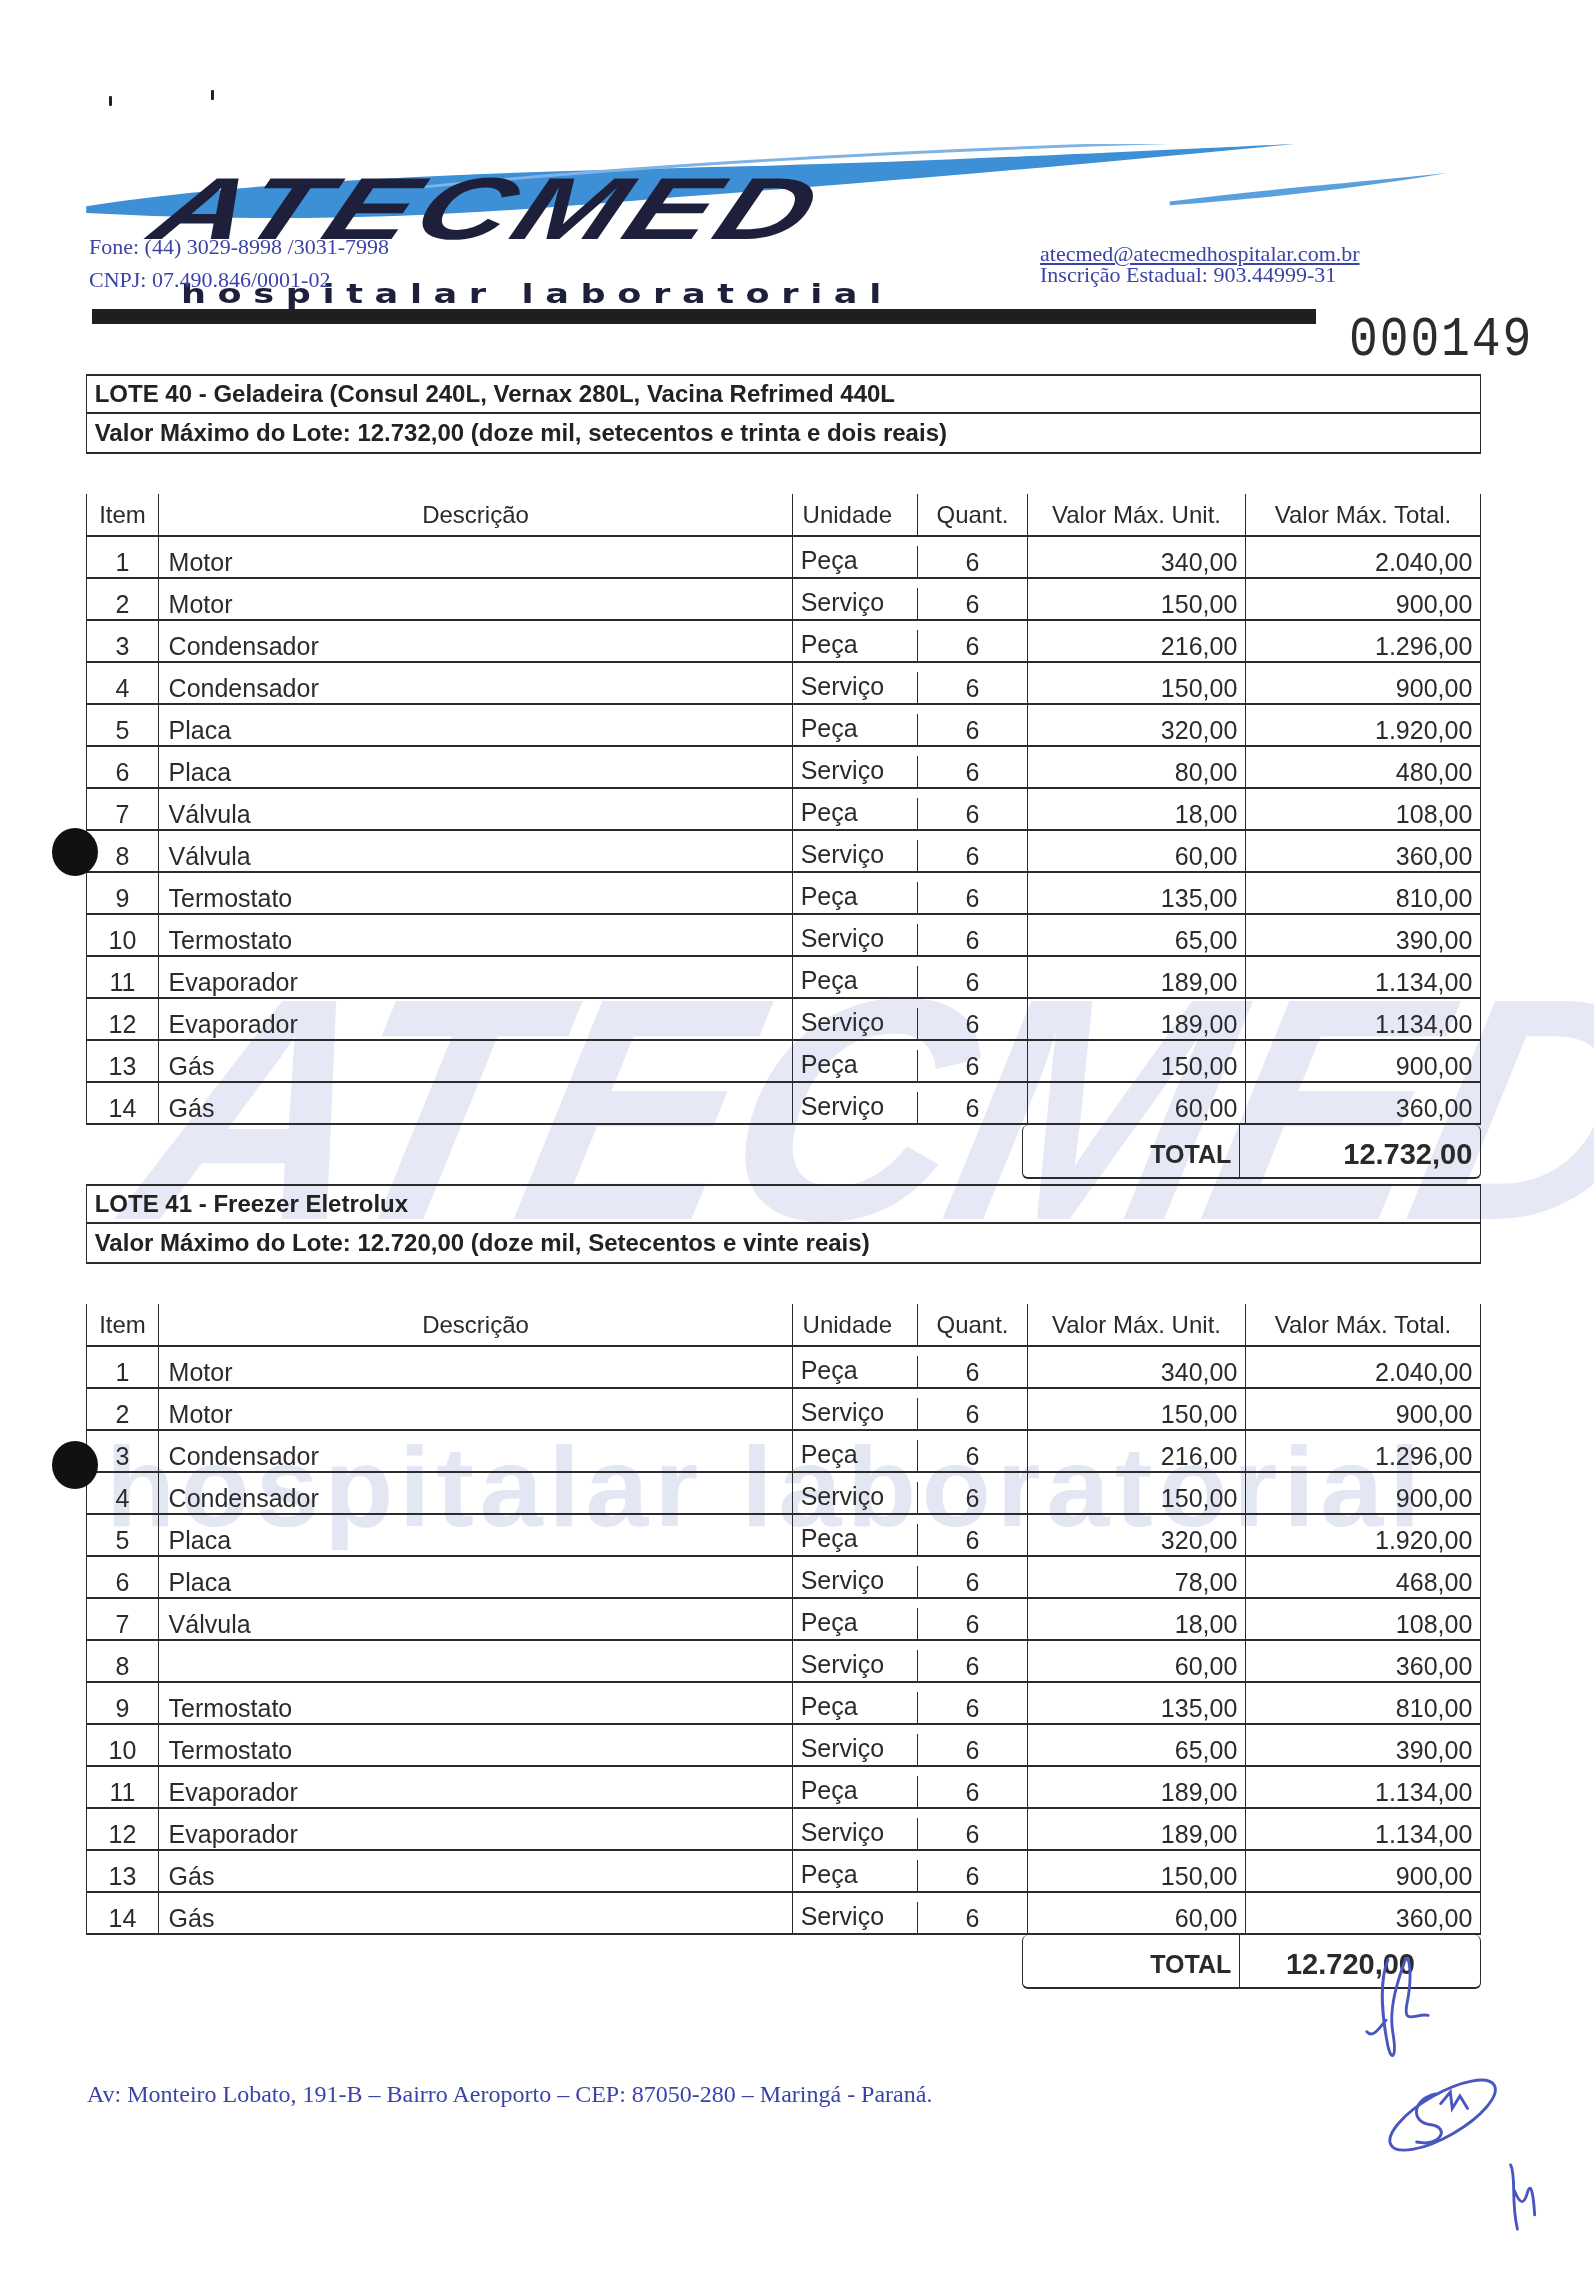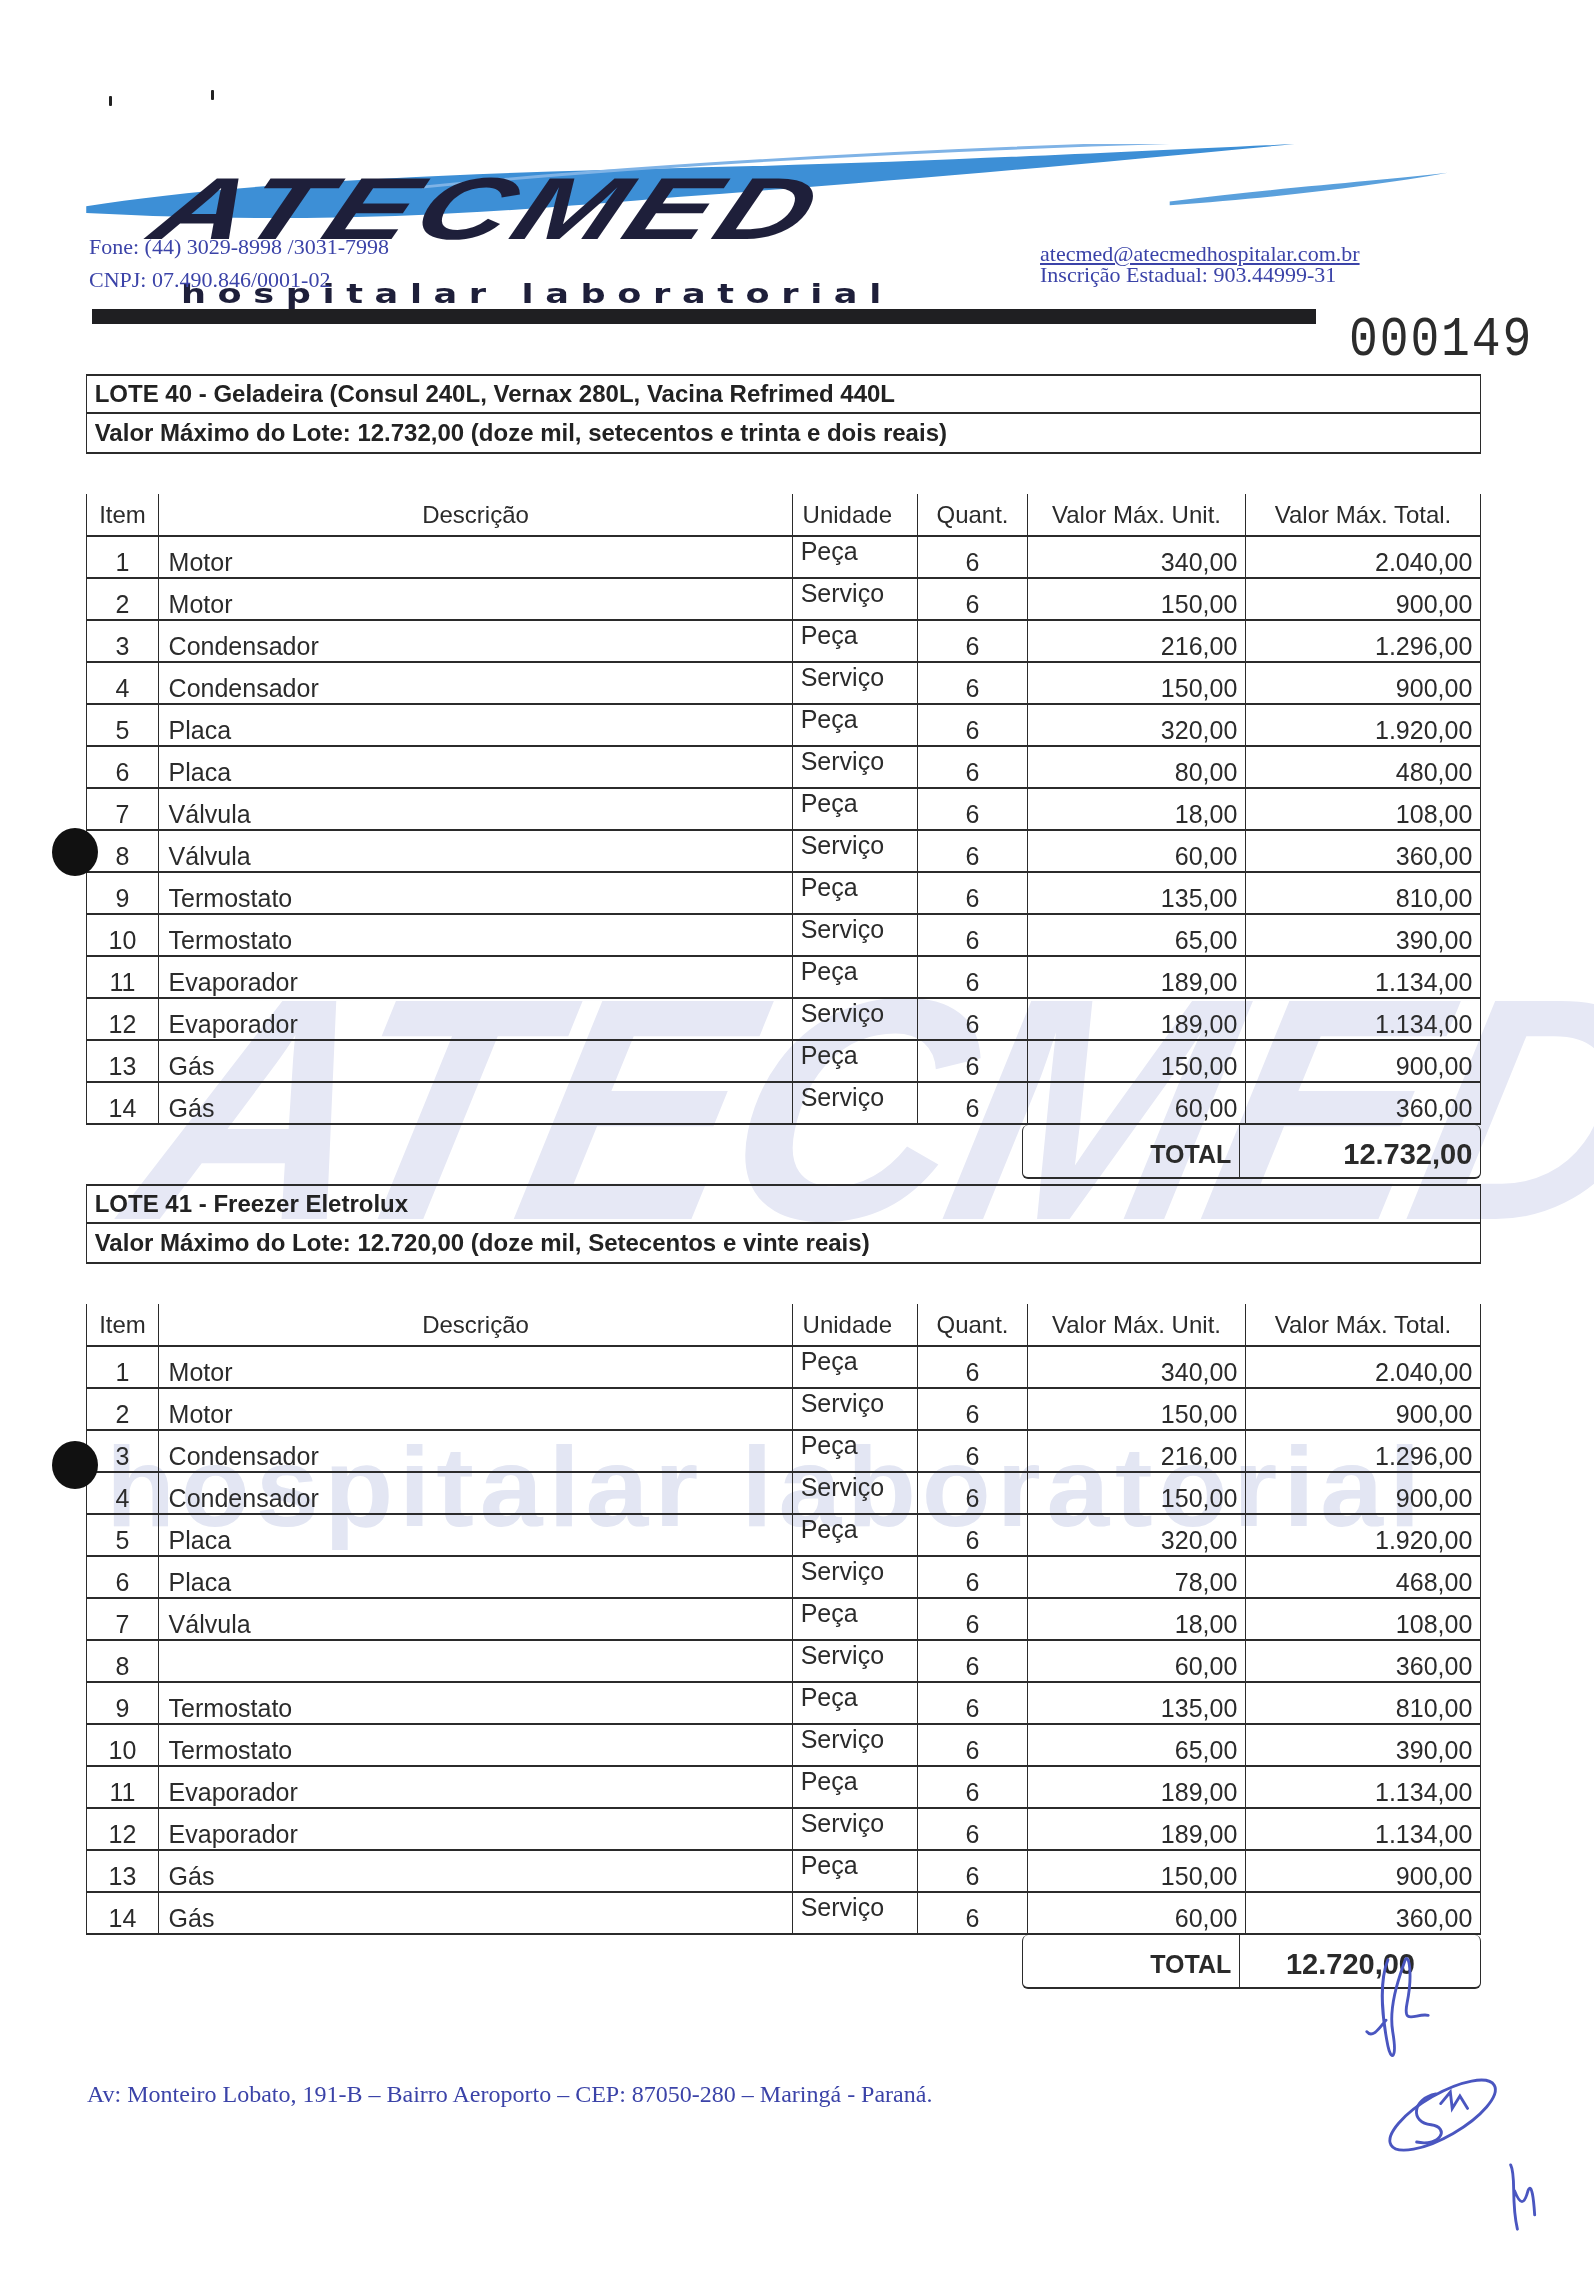--- a/index.html
+++ b/index.html
@@ -38,21 +38,21 @@
   .c-unit { width: 125px; padding-left: 7.7px; }
   .c-qty  { width: 110px; text-align: center; }
   .c-vu   { width: 218px; text-align: right; padding-right: 7.7px; }
   .c-vt   { flex: 1; text-align: right; padding-right: 7.7px; }
   .hdr { height: 43px; margin-top: 40px; }
   .hdr .cell { line-height: 41px; font-size: 24px; }
   .hdr .c-vu, .hdr .c-vt { text-align: center; padding-right: 0; }
   .hdr .c-unit { padding-left: 9.6px; }
   .data { height: 42px; }
   .data .cell { line-height: 25px; padding-top: 12.5px; }
-  .data .c-unit { padding-top: 0; line-height: 29px; }
+  .data .c-unit { padding-top: 0; line-height: 29px; margin-top: 9px; }
 
   .total-row { position: relative; margin-left: 936px; width: 459px; height: 54px; display: flex;
                border-left: 1.9px solid #2b2b2b; border-right: 1.9px solid #2b2b2b; border-bottom: 2.9px solid #2b2b2b; box-sizing: border-box; border-radius: 6px; }
   .total-row .t-label { width: 217px; border-right: 1.9px solid #2b2b2b; text-align: right; padding-right: 7.7px; box-sizing: border-box;
                         font-weight: bold; font-size: 25px; line-height: 58px; }
   .total-row .t-value { flex: 1; text-align: right; padding-right: 7.7px; font-weight: bold; font-size: 29px; line-height: 58px; }
 
   .hole { position: absolute; width: 46px; height: 48px; border-radius: 50%; background: #111; }
 
   .footer { position: absolute; left: 87px; top: 2081px; font-family: "Liberation Serif", serif; font-size: 24px; color: #3b43a8; white-space: nowrap; }

